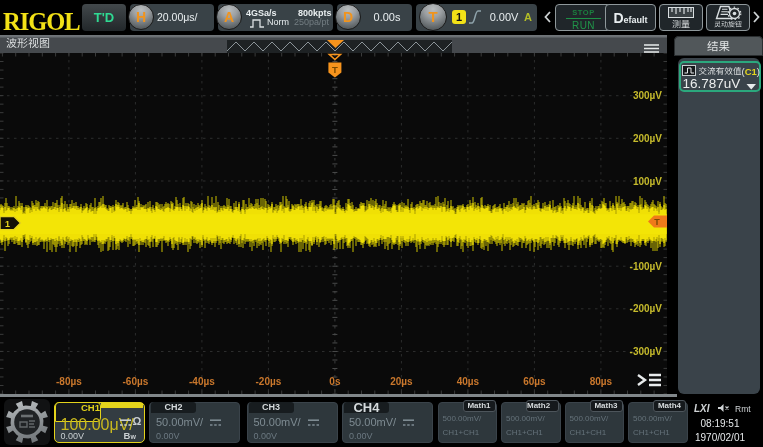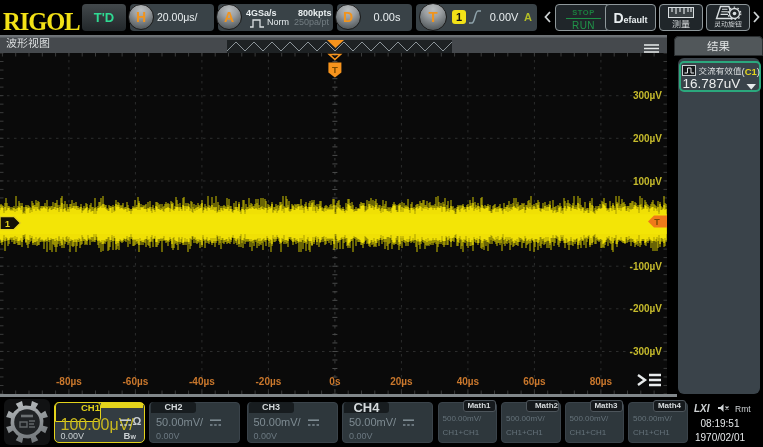--- a/index.html
+++ b/index.html
@@ -232,21 +232,21 @@
 <svg class="abs" style="left:403px;top:419px" width="11" height="8" viewBox="0 0 11 8">
     <path d="M0 1.2H11" stroke="#7e8b92" stroke-width="1.6"></path>
     <path d="M0 6H2.5M4.2 6H6.7M8.5 6H11" stroke="#7e8b92" stroke-width="1.6"></path>
   </svg>
 <div class="abs" style="left:349px;top:431px;font-size:9px;color:#6b7880">0.00V</div>
 <div class="abs" style="left:437.5px;top:402px;width:59.5px;height:41px;background:#2e373c;border:1px solid #3a434a;border-radius:4px"></div>
 <div class="abs" style="left:462.5px;top:400px;width:33px;height:12px;background:#15191c;border:1px solid #4d555b;border-radius:3px;color:#d5dadc;font-weight:bold;font-size:8px;text-align:center;line-height:10px">Math1</div>
 <div class="abs" style="left:442.5px;top:414px;font-size:8px;color:#65727a">500.00mV/</div>
 <div class="abs" style="left:442.5px;top:428px;font-size:8px;color:#65727a">CH1+CH1</div>
 <div class="abs" style="left:501px;top:402px;width:59.5px;height:41px;background:#2e373c;border:1px solid #3a434a;border-radius:4px"></div>
-<div class="abs" style="left:526px;top:400px;width:33px;height:12px;background:#15191c;border:1px solid #4d555b;border-radius:3px;color:#d5dadc;font-weight:bold;font-size:8px;text-align:right;line-height:10px">Math2</div>
+<div class="abs" style="left:526px;top:400px;width:33px;height:12px;background:#15191c;border:1px solid #4d555b;border-radius:3px;color:#d5dadc;font-weight:bold;font-size:8px;text-align:left;line-height:10px">Math2</div>
 <div class="abs" style="left:506px;top:414px;font-size:8px;color:#65727a">500.00mV/</div>
 <div class="abs" style="left:506px;top:428px;font-size:8px;color:#65727a">CH1+CH1</div>
 <div class="abs" style="left:564.5px;top:402px;width:59.5px;height:41px;background:#2e373c;border:1px solid #3a434a;border-radius:4px"></div>
 <div class="abs" style="left:589.5px;top:400px;width:33px;height:12px;background:#15191c;border:1px solid #4d555b;border-radius:3px;color:#d5dadc;font-weight:bold;font-size:8px;text-align:center;line-height:10px">Math3</div>
 <div class="abs" style="left:569.5px;top:414px;font-size:8px;color:#65727a">500.00mV/</div>
 <div class="abs" style="left:569.5px;top:428px;font-size:8px;color:#65727a">CH1+CH1</div>
 <div class="abs" style="left:628px;top:402px;width:59.5px;height:41px;background:#2e373c;border:1px solid #3a434a;border-radius:4px"></div>
 <div class="abs" style="left:653px;top:400px;width:33px;height:12px;background:#15191c;border:1px solid #4d555b;border-radius:3px;color:#d5dadc;font-weight:bold;font-size:8px;text-align:center;line-height:10px">Math4</div>
 <div class="abs" style="left:633px;top:414px;font-size:8px;color:#65727a">500.00mV/</div>
 <div class="abs" style="left:633px;top:428px;font-size:8px;color:#65727a">CH1+CH1</div>

